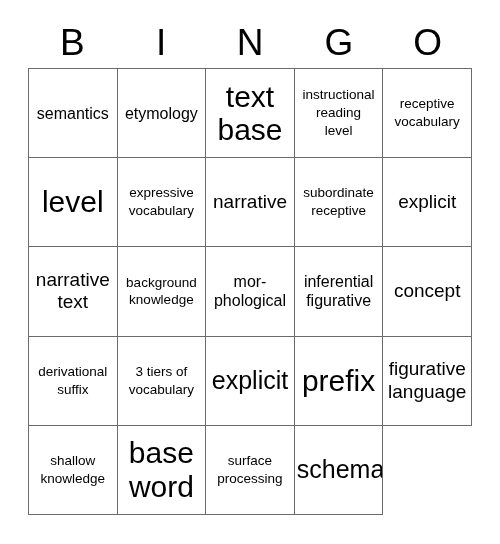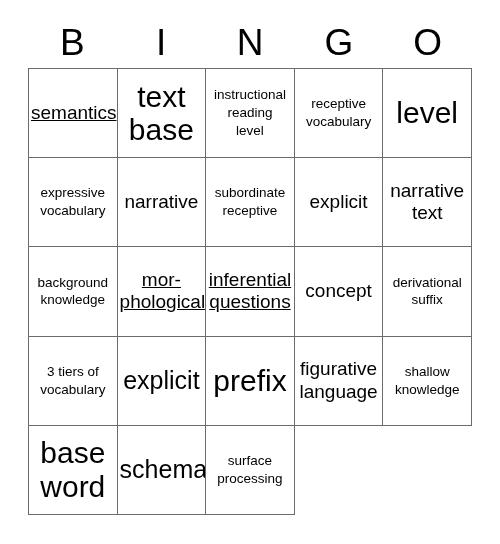--- a/index.html
+++ b/index.html
@@ -76,39 +76,42 @@
     text-align: center;
     white-space: pre-line;
     word-break: normal;
     color: #000000;
   }
 
   
   .sz-xl .cell-text { font-size: 30px; line-height: 1.12; }
   .sz-lg .cell-text { font-size: 25px; line-height: 1.1; }
   .sz-md .cell-text { font-size: 19px; line-height: 1.18; }
-  .sz-sm .cell-text { font-size: 19px; line-height: 1.2; text-decoration: underline; }
+  .sz-sm .cell-text { font-size: 16px; line-height: 1.2; }
   .sz-xs .cell-text { font-size: 13.5px; line-height: 1.33; }
 </style>
 </head>
 <body>
 
 <div id="card">
 
   <div id="header">
       <div class="header-letter">B</div>
       <div class="header-letter">I</div>
       <div class="header-letter">N</div>
       <div class="header-letter">G</div>
       <div class="header-letter">O</div>
     </div>
 
   <div id="grid">
       <div class="cell sz-sm">
         <span class="cell-text">semantics</span>
+      </div>
+      <div class="cell sz-sm">
+        <span class="cell-text">etymology</span>
       </div>
       <div class="cell sz-xl">
         <span class="cell-text">text
 base</span>
       </div>
       <div class="cell sz-xs">
         <span class="cell-text">instructional
 reading
 level</span>
       </div>
@@ -140,21 +143,21 @@
       <div class="cell sz-xs">
         <span class="cell-text">background
 knowledge</span>
       </div>
       <div class="cell sz-sm">
         <span class="cell-text">mor-
 phological</span>
       </div>
       <div class="cell sz-sm">
         <span class="cell-text">inferential
-questions</span>
+figurative</span>
       </div>
       <div class="cell sz-md">
         <span class="cell-text">concept</span>
       </div>
       <div class="cell sz-xs">
         <span class="cell-text">derivational
 suffix</span>
       </div>
       <div class="cell sz-xs">
         <span class="cell-text">3 tiers of
@@ -171,22 +174,22 @@
 language</span>
       </div>
       <div class="cell sz-xs">
         <span class="cell-text">shallow
 knowledge</span>
       </div>
       <div class="cell sz-xl">
         <span class="cell-text">base
 word</span>
       </div>
-      <div class="cell sz-lg">
-        <span class="cell-text">schema</span>
-      </div>
       <div class="cell sz-xs">
         <span class="cell-text">surface
 processing</span>
+      </div>
+      <div class="cell sz-lg">
+        <span class="cell-text">schema</span>
       </div>
     </div>
 
 </div>
 
 </body></html>

